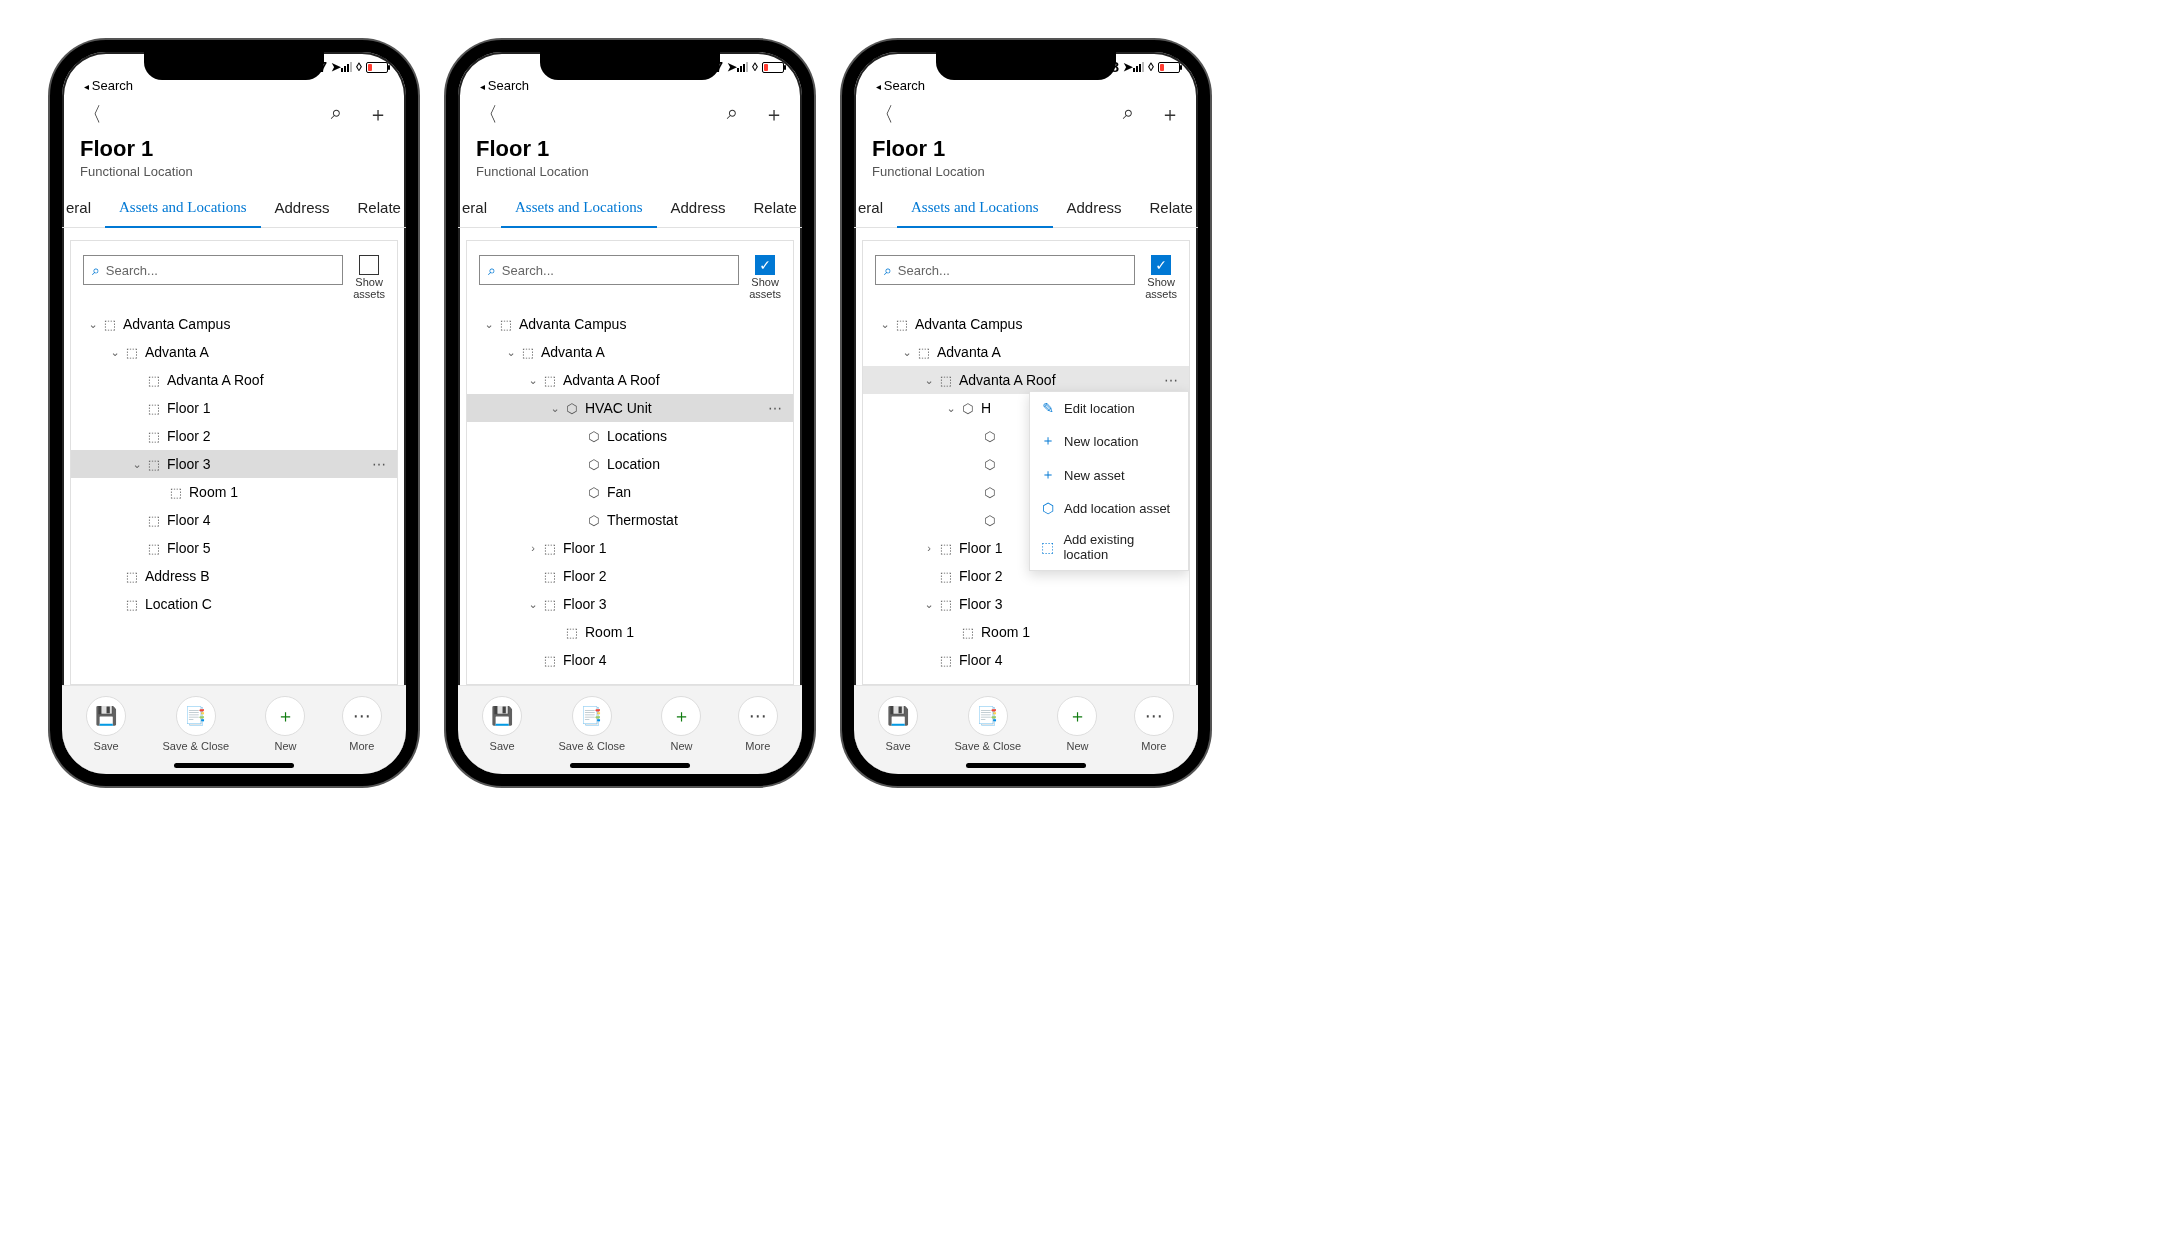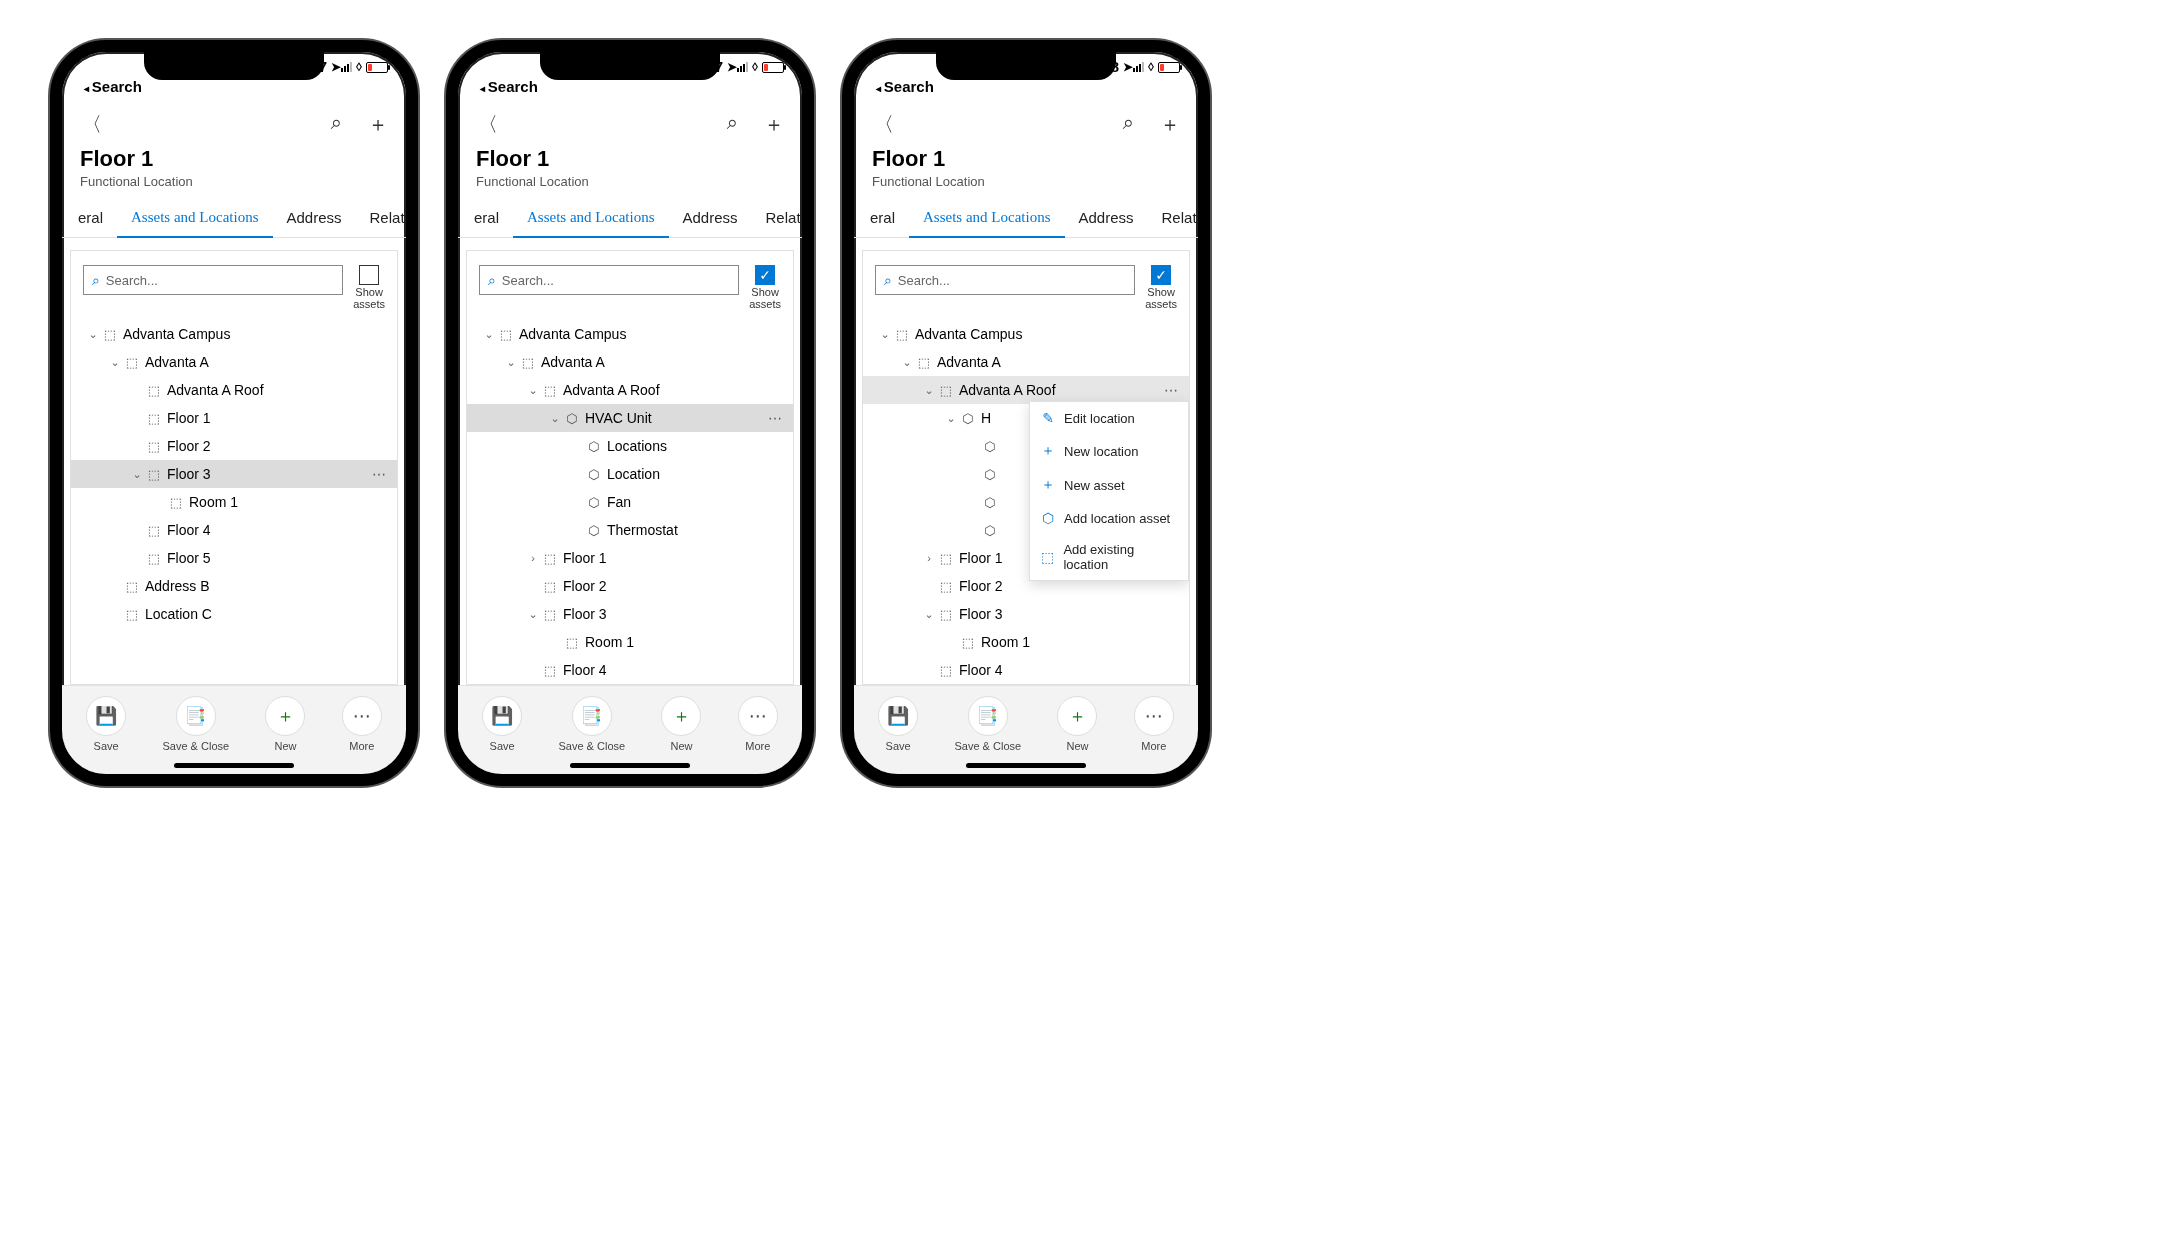--- a/index.html
+++ b/index.html
@@ -43,26 +43,26 @@
     justify-content: flex-end;
     align-items: flex-start;
     padding: 6px 18px 0 22px;
     height: 28px;
     font-size: 15px;
     font-weight: 600;
   }
   .status-left { display:flex; align-items:center; gap:4px; }
   .status-right { display:flex; align-items:center; gap:4px; margin-top:2px;}
   .back-search {
-    font-size: 15px;
-    font-weight: 700;
+    font-size: 13px;
+    font-weight: 400;
     padding-left: 22px;
     color:#000;
     margin-top:-2px;
-    margin-bottom:10px;
+    margin-bottom:2px;
   }
   .back-search::before { content:"◂ "; font-size:10px;}
   
   .header-row {
     display: flex;
     align-items: center;
     justify-content: space-between;
     padding: 2px 14px 4px 14px;
   }
   .chev-back { font-size: 20px; color:#333; padding:4px 6px;}
@@ -77,21 +77,21 @@
     border-bottom: 1px solid #e1e1e1;
     padding: 0 0 0 0;
     margin-top:6px;
     font-size: 15px;
   }
   .tab {
     padding: 8px 14px 10px 14px;
     color:#222;
     white-space: nowrap;
   }
-  .tab.cut-left{padding-left:16px;}
+  .tab.cut-left{padding-left:4px;}
   .tab.active {
     color: #0078d4;
     border-bottom: 2px solid #0078d4;
     margin-bottom:-1px;
     font-weight:400;
     font-family:Liberation Serif, serif;
   }
   
   .panel {
     margin: 12px 8px 0 8px;

